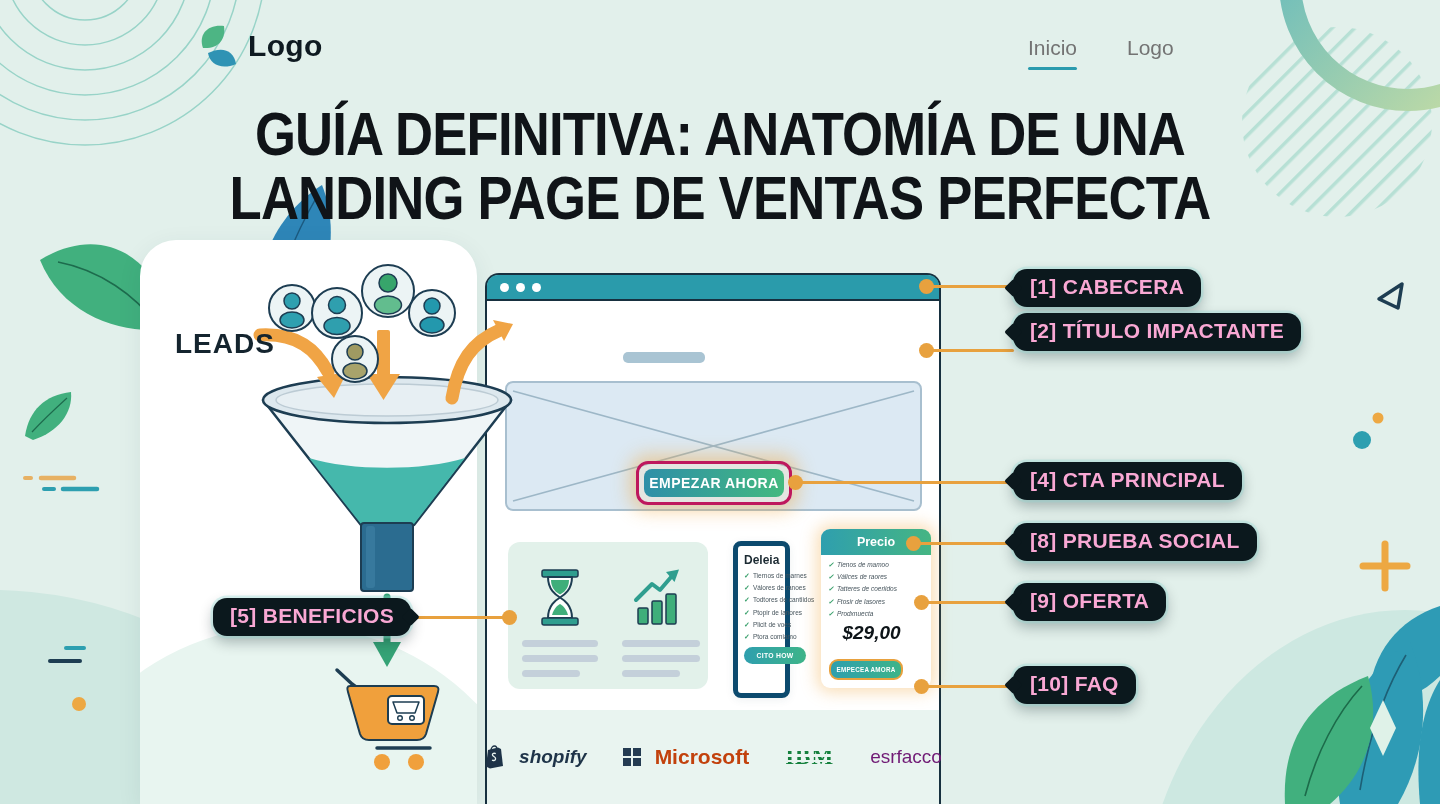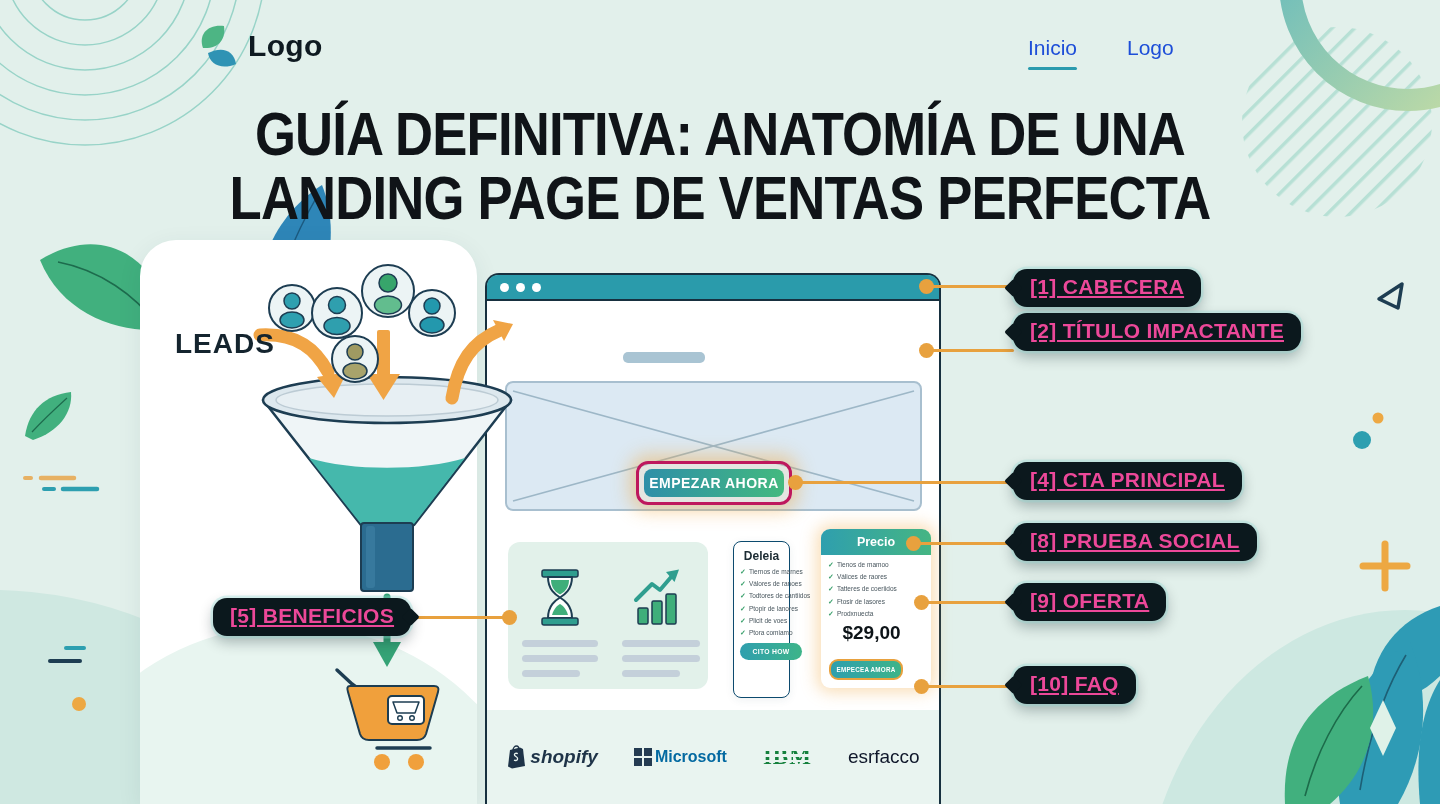--- a/index.html
+++ b/index.html
@@ -6,21 +6,21 @@
   .stage{position:relative;width:1440px;height:804px;margin:0 auto;background:#e2f0eb;overflow:hidden;}
   .stage *{box-sizing:border-box;}
   svg{display:block;}
 
   
   .decor{position:absolute;left:0;top:0;z-index:0;pointer-events:none;}
 
   
   .brand{position:absolute;left:194px;top:22px;display:flex;align-items:center;gap:8px;z-index:10;}
   .brand-name{font-size:30px;font-weight:700;color:#0e1a21;letter-spacing:.3px;}
-  .nav-item{position:absolute;top:36px;font-size:21px;color:#1d4ed8;z-index:10;cursor:pointer;}
+  .nav-item{position:absolute;top:36px;font-size:21px;color:#737373;z-index:10;cursor:pointer;}
   .nav-inicio{left:1028px;}
   .nav-blog{left:1127px;}
   .nav-inicio::after{content:"";position:absolute;left:0;right:0;bottom:-10px;height:3px;background:#2a9bae;border-radius:2px;}
 
   
   .title{position:absolute;left:0;width:1440px;top:102px;text-align:center;z-index:5;color:#101418;font-weight:700;}
   .title .line{font-size:62px;line-height:64px;letter-spacing:-1px;transform:scaleX(.85);transform-origin:center;white-space:nowrap;}
 
   
   .card{position:absolute;left:140px;top:240px;width:337px;height:564px;background:#fff;border-radius:36px 36px 0 0;z-index:1;overflow:hidden;box-shadow:0 6px 24px rgba(30,70,80,.08);}
@@ -35,52 +35,52 @@
   .title-placeholder{position:absolute;left:623px;top:352px;width:82px;height:11px;border-radius:5px;background:#a9c4d3;z-index:3;}
 
   .hero{position:absolute;left:505px;top:381px;width:417px;height:130px;background:#dce9f3;border:2px solid #a8bfcf;border-radius:8px;z-index:3;}
 
   .cta-ring{position:absolute;left:636px;top:461px;width:156px;height:44px;border:3px solid #be185d;border-radius:12px;z-index:3;box-shadow:0 0 18px 6px rgba(242,166,60,.45);background:rgba(250,220,170,.25);}
   .cta-btn{position:absolute;left:5px;top:5px;right:5px;bottom:5px;border-radius:8px;background:linear-gradient(90deg,#2e8fa8,#43b97f);color:#fff;font-weight:700;font-size:14px;letter-spacing:.5px;display:flex;align-items:center;justify-content:center;cursor:pointer;}
 
   .benefits{position:absolute;left:508px;top:542px;width:200px;height:147px;background:#e2f1ea;border-radius:12px;z-index:3;}
   .ph-line{position:absolute;height:7px;border-radius:3.5px;background:#c4d0da;}
 
-  .plan-card{position:absolute;left:733px;top:541px;width:57px;height:157px;background:#fff;border:1px solid #0c4a6e;border-radius:8px;z-index:3;padding:7px 6px 0 6px;box-shadow:0 2px 8px rgba(40,80,90,.08);}
+  .plan-card{position:absolute;left:733px;top:541px;width:57px;height:157px;background:#fff;border:5px solid #0c4a6e;border-radius:8px;z-index:3;padding:7px 6px 0 6px;box-shadow:0 2px 8px rgba(40,80,90,.08);}
   .plan-title{font-size:12px;font-weight:700;color:#1c2b33;text-align:center;margin-bottom:5px;}
   .feat-row{display:flex;align-items:baseline;gap:3px;margin-bottom:4.2px;white-space:nowrap;}
   .feat-check{color:#3aa06c;font-size:7px;font-weight:700;}
   .feat-text{color:#47555d;font-size:6.5px;}
   .plan-btn{margin:6px auto 0 auto;width:62px;height:17px;border-radius:9px;background:linear-gradient(90deg,#2f9fae,#3db489);color:#fff;font-size:6.8px;font-weight:700;letter-spacing:.3px;display:flex;align-items:center;justify-content:center;cursor:pointer;}
 
   .price-card{position:absolute;left:821px;top:529px;width:110px;height:159px;background:#fff;border-radius:9px;z-index:3;box-shadow:0 0 16px 4px rgba(240,170,70,.4);}
   .price-head{height:26px;border-radius:9px 9px 0 0;background:linear-gradient(90deg,#2f9fae,#45b583);color:#fff;font-size:12.5px;font-weight:700;display:flex;align-items:center;justify-content:center;}
-  .price-body{padding:6px 16px 0 7px;}
+  .price-body{padding:6px 16px 0 7px;font-style:italic;}
   .price-value{font-size:19px;font-weight:700;color:#0d1418;text-align:center;margin-top:2px;}
   .price-btn{position:absolute;left:8px;bottom:8px;width:74px;height:21px;border:2px solid #e8a13e;border-radius:9px;background:linear-gradient(90deg,#2f9fae,#3db489);color:#fff;font-size:6.3px;font-weight:700;letter-spacing:.2px;display:flex;align-items:center;justify-content:center;cursor:pointer;}
 
   
-  .logo-item{display:flex;align-items:center;gap:3px;color:#223c51;}
+  .logo-item{display:flex;align-items:center;gap:14px;color:#223c51;}
   .shopify-text{font-size:19px;font-weight:700;font-style:italic;color:#1e3348;}
-  .ms-text{font-size:16px;font-weight:600;color:#0369a1;text-align:right;}
+  .ms-text{font-size:21px;font-weight:600;color:#c2410c;text-align:right;}
   .ms-grid{display:grid;grid-template-columns:8px 8px;grid-template-rows:8px 8px;gap:2px;}
   .ms-grid span{background:#243b52;}
   .ibm-text{position:relative;font-size:23px;font-weight:700;letter-spacing:1px;color:#15803d;font-family:"Liberation Serif",serif;}
   .ibm-text::after{content:"";position:absolute;left:-2px;right:-2px;top:2px;bottom:1px;background:repeating-linear-gradient(to bottom,transparent 0 3px,#e9f4f0 3px 5.4px);}
-  .esr-text{font-size:19px;color:#0f172a;}
+  .esr-text{font-size:19px;color:#701a75;}
 
   
   .funnel-svg{position:absolute;left:140px;top:240px;z-index:4;pointer-events:none;}
 
   
   .connector{position:absolute;height:3px;background:#e8a13e;border-radius:2px;z-index:5;}
   .connector .dot{position:absolute;top:-6px;width:15px;height:15px;border-radius:50%;background:#e8a13e;}
   .dot-l{left:-7px;} .dot-r{right:-7px;}
 
-  .pill{position:absolute;background:#0b181d;color:#ec4899;font-size:21px;font-weight:700;letter-spacing:.3px;padding:6px 17px 8px 17px;border-radius:14px;white-space:nowrap;z-index:6;box-shadow:0 0 0 2.5px rgba(150,222,216,.35),0 6px 14px rgba(8,28,32,.3);text-decoration:underline;}
+  .pill{position:absolute;background:#0b181d;color:#f9a8d4;font-size:21px;font-weight:700;letter-spacing:.3px;padding:6px 17px 8px 17px;border-radius:14px;white-space:nowrap;z-index:6;box-shadow:0 0 0 2.5px rgba(150,222,216,.35),0 6px 14px rgba(8,28,32,.3);}
   .pill::before{content:"";position:absolute;left:-6px;top:50%;width:13px;height:13px;background:#0b181d;transform:translateY(-50%) rotate(45deg);border-radius:2px;}
   .pill-right-tail::before{left:auto;right:-6px;}
 </style>
 </head>
 <body>
 
 <div class="stage">
 
   <svg class="decor" width="1440" height="804" viewBox="0 0 1440 804">
     <defs>

